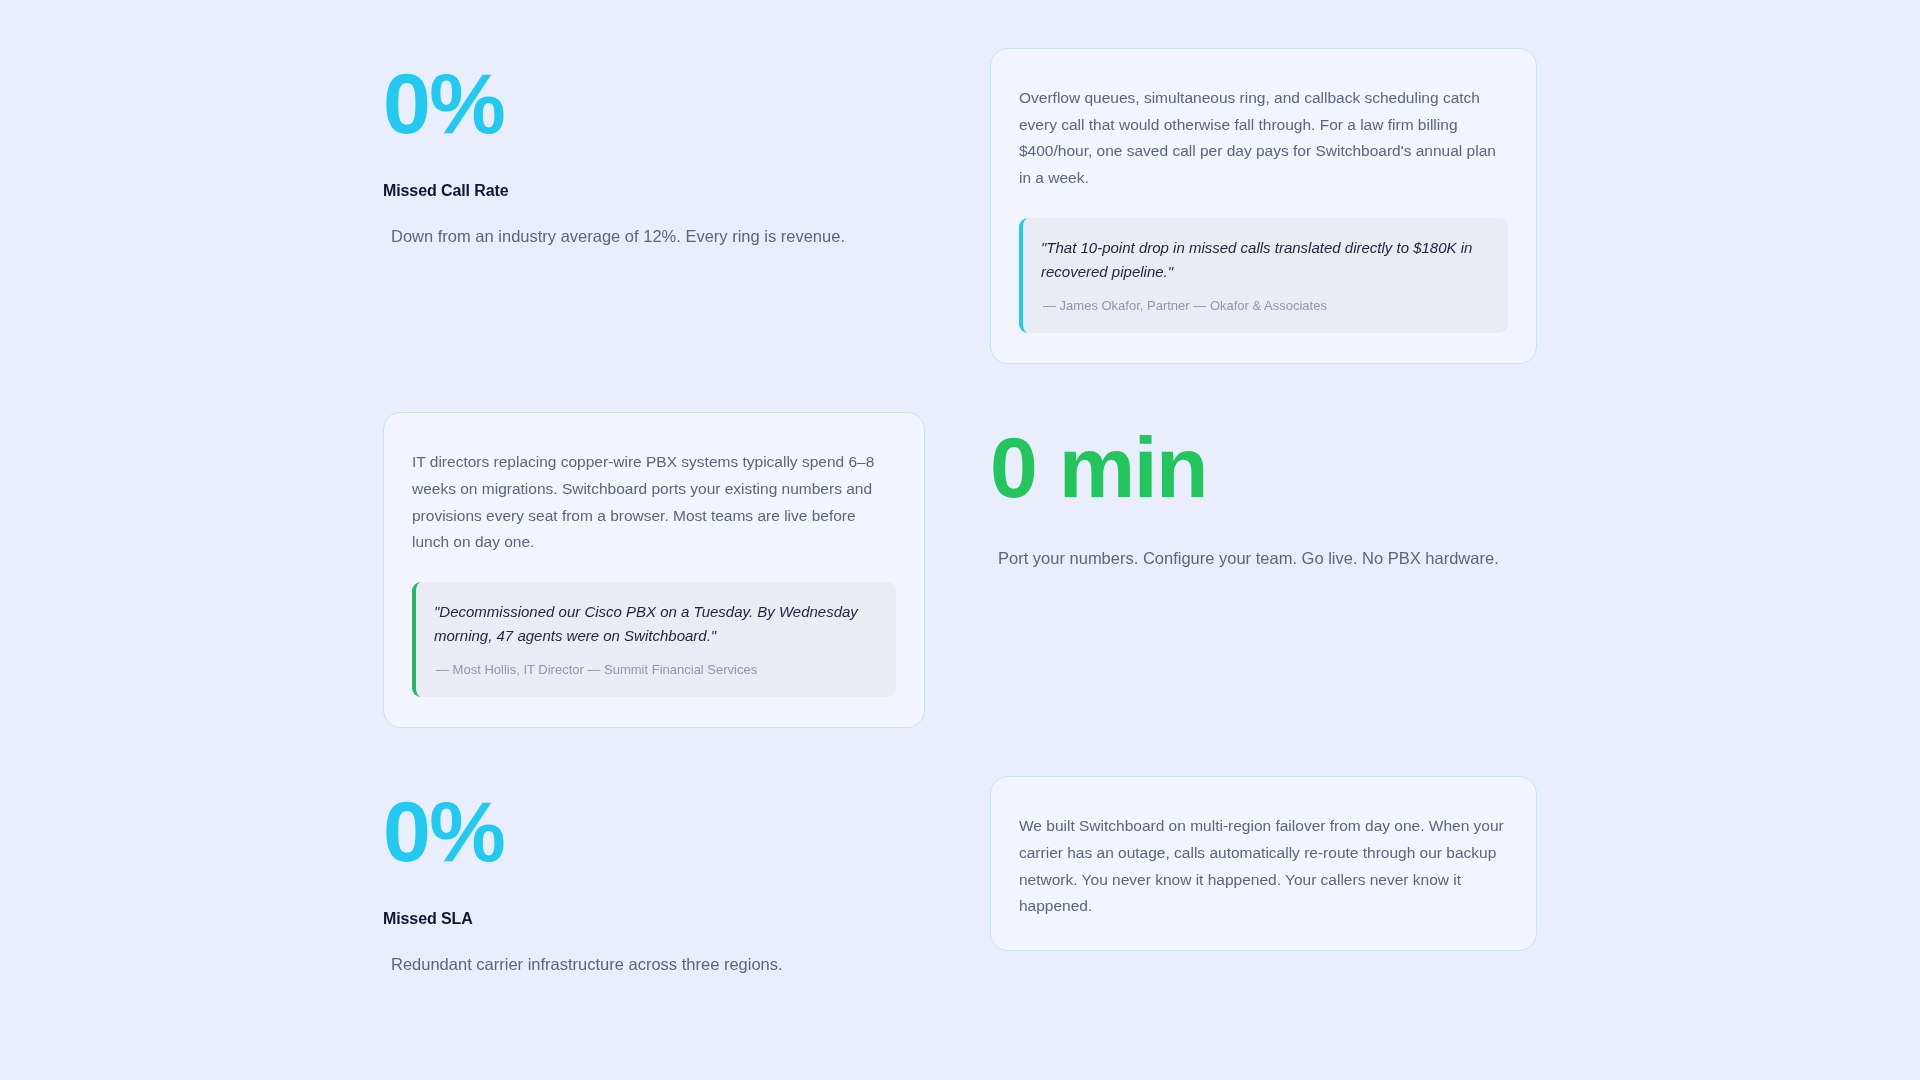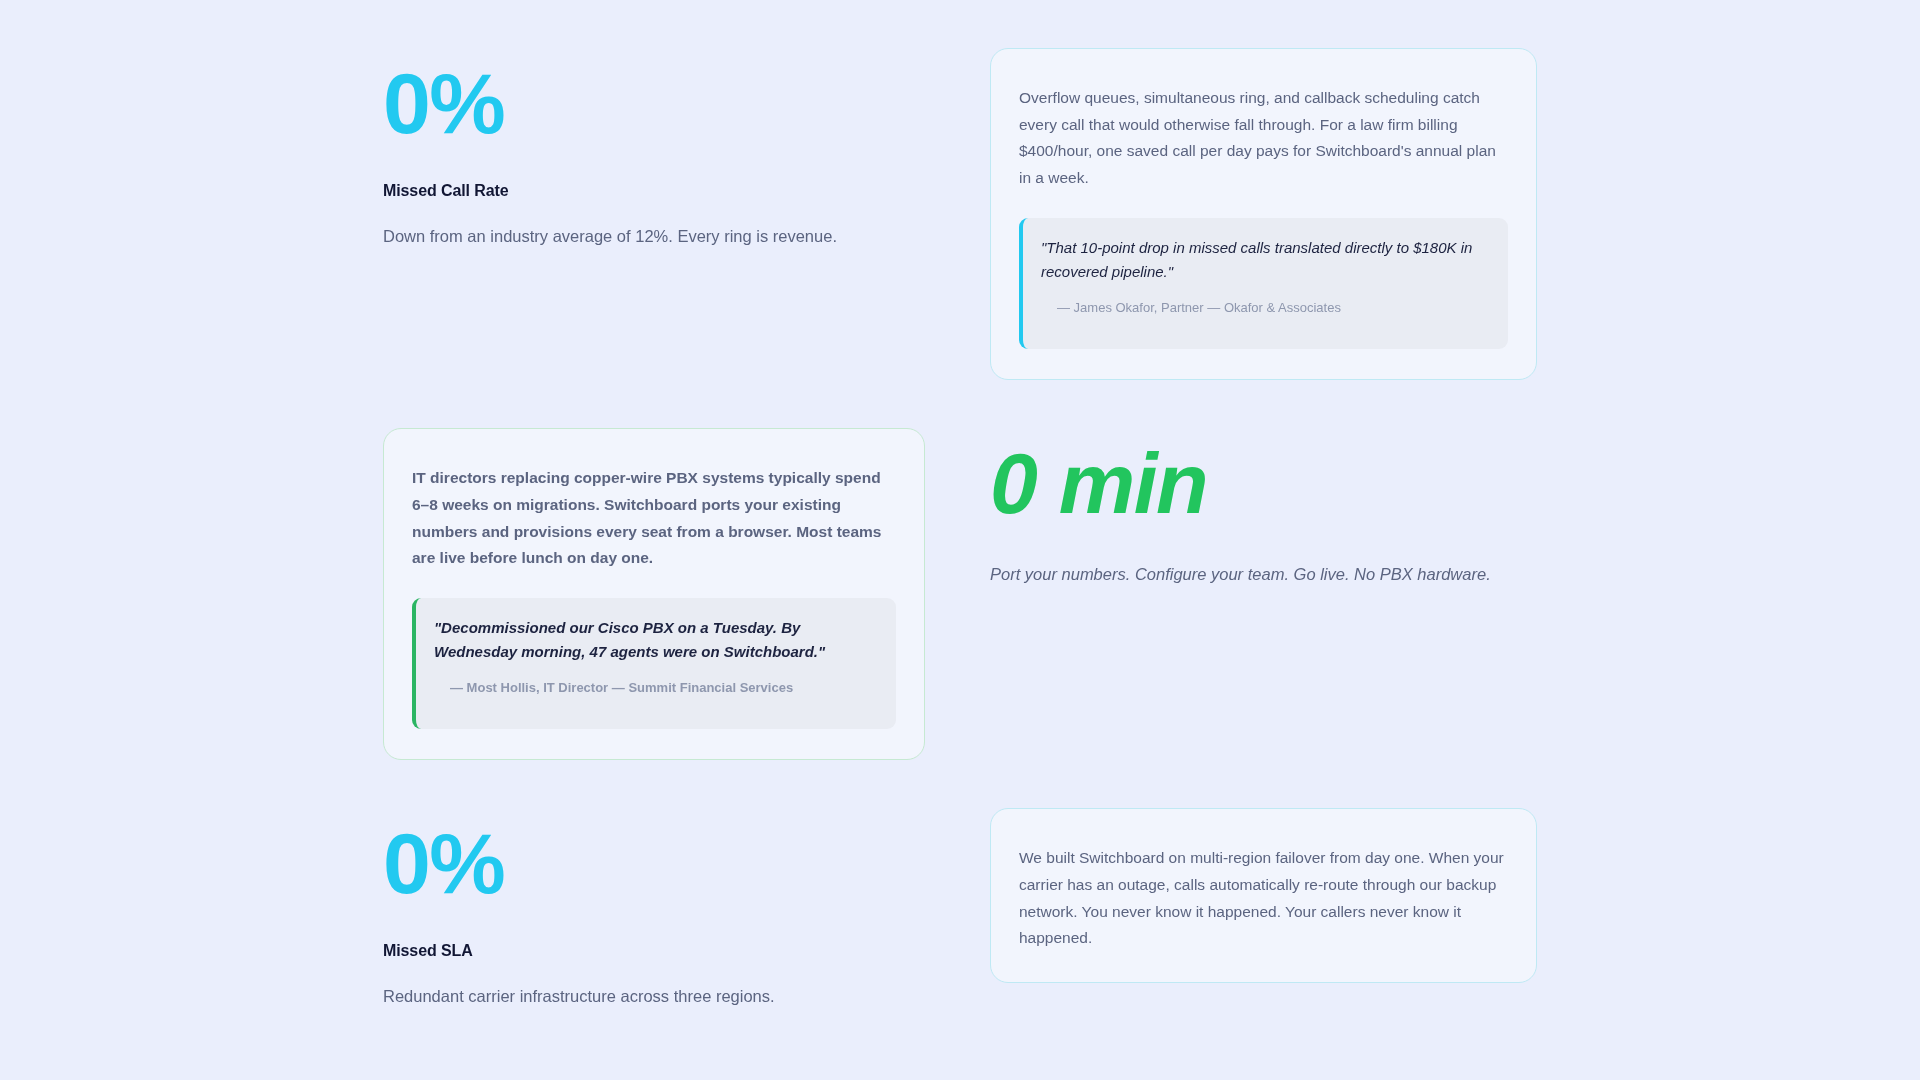--- a/index.html
+++ b/index.html
@@ -32,22 +32,22 @@
   .stat-row {
     display: grid;
     grid-template-columns: 542px 65px 547px;
     align-items: start;
     min-height: 340px;
   }
   .stat-row .col-gap { width: 65px; }
 
   .col-figure { grid-column: 1; }
   .col-card   { grid-column: 3; }
-  .stat-row.reverse .col-figure { grid-column: 3; font-style: italic; }
-  .stat-row.reverse .col-card   { grid-column: 1; font-weight: bold; }
+  .stat-row.reverse .col-figure { grid-column: 3; }
+  .stat-row.reverse .col-card   { grid-column: 1; }
 
   
   .figure-block {
     padding-top: 60px;
   }
   .figure-value {
     font-size: 86px;
     line-height: 1.0;
     font-weight: 700;
     letter-spacing: -1.5px;
@@ -61,21 +61,21 @@
     font-size: 16px;
     font-weight: 700;
     color: #111634;
     margin: 0 0 24px 0;
     letter-spacing: -0.1px;
   }
   .figure-desc {
     font-size: 16.5px;
     line-height: 1.55;
     color: #5b6480;
-    margin: 0;
+    margin: 8px;
     max-width: 520px;
   }
 
   
   .detail-card {
     border-radius: 18px;
     background: #f2f5fd;
     padding: 36px 28px 30px 28px;
     margin-top: 48px;
   }
@@ -103,21 +103,21 @@
   .quote-text {
     font-style: italic;
     font-size: 15px;
     line-height: 1.62;
     color: #1d2340;
     margin: 0 0 14px 0;
   }
   .quote-attr {
     font-size: 13px;
     color: #8e97ae;
-    margin: 16px;
+    margin: 2px;
   }
 
   
   .stat-row.clipped { min-height: 120px; }
   .stat-row.clipped .figure-block { padding-top: 52px; }
 </style>
 </head>
 <body>
 
 <div class="page">

